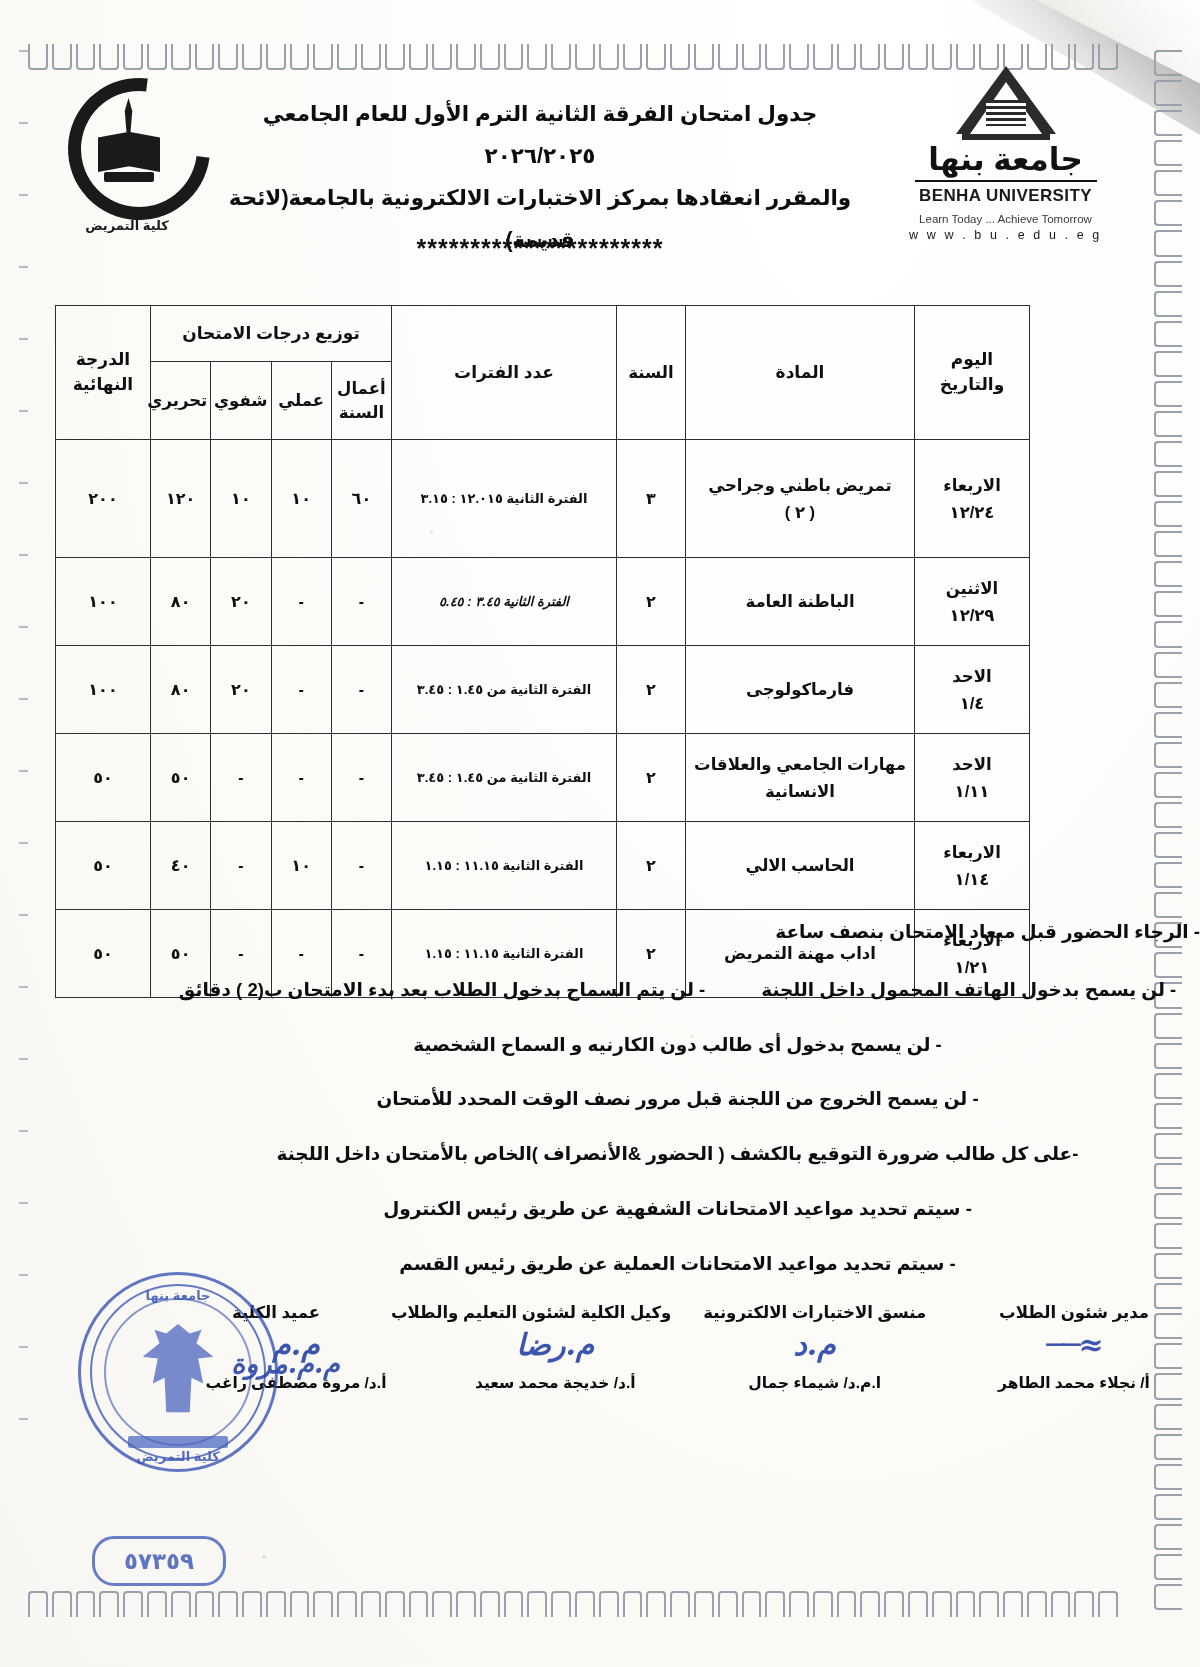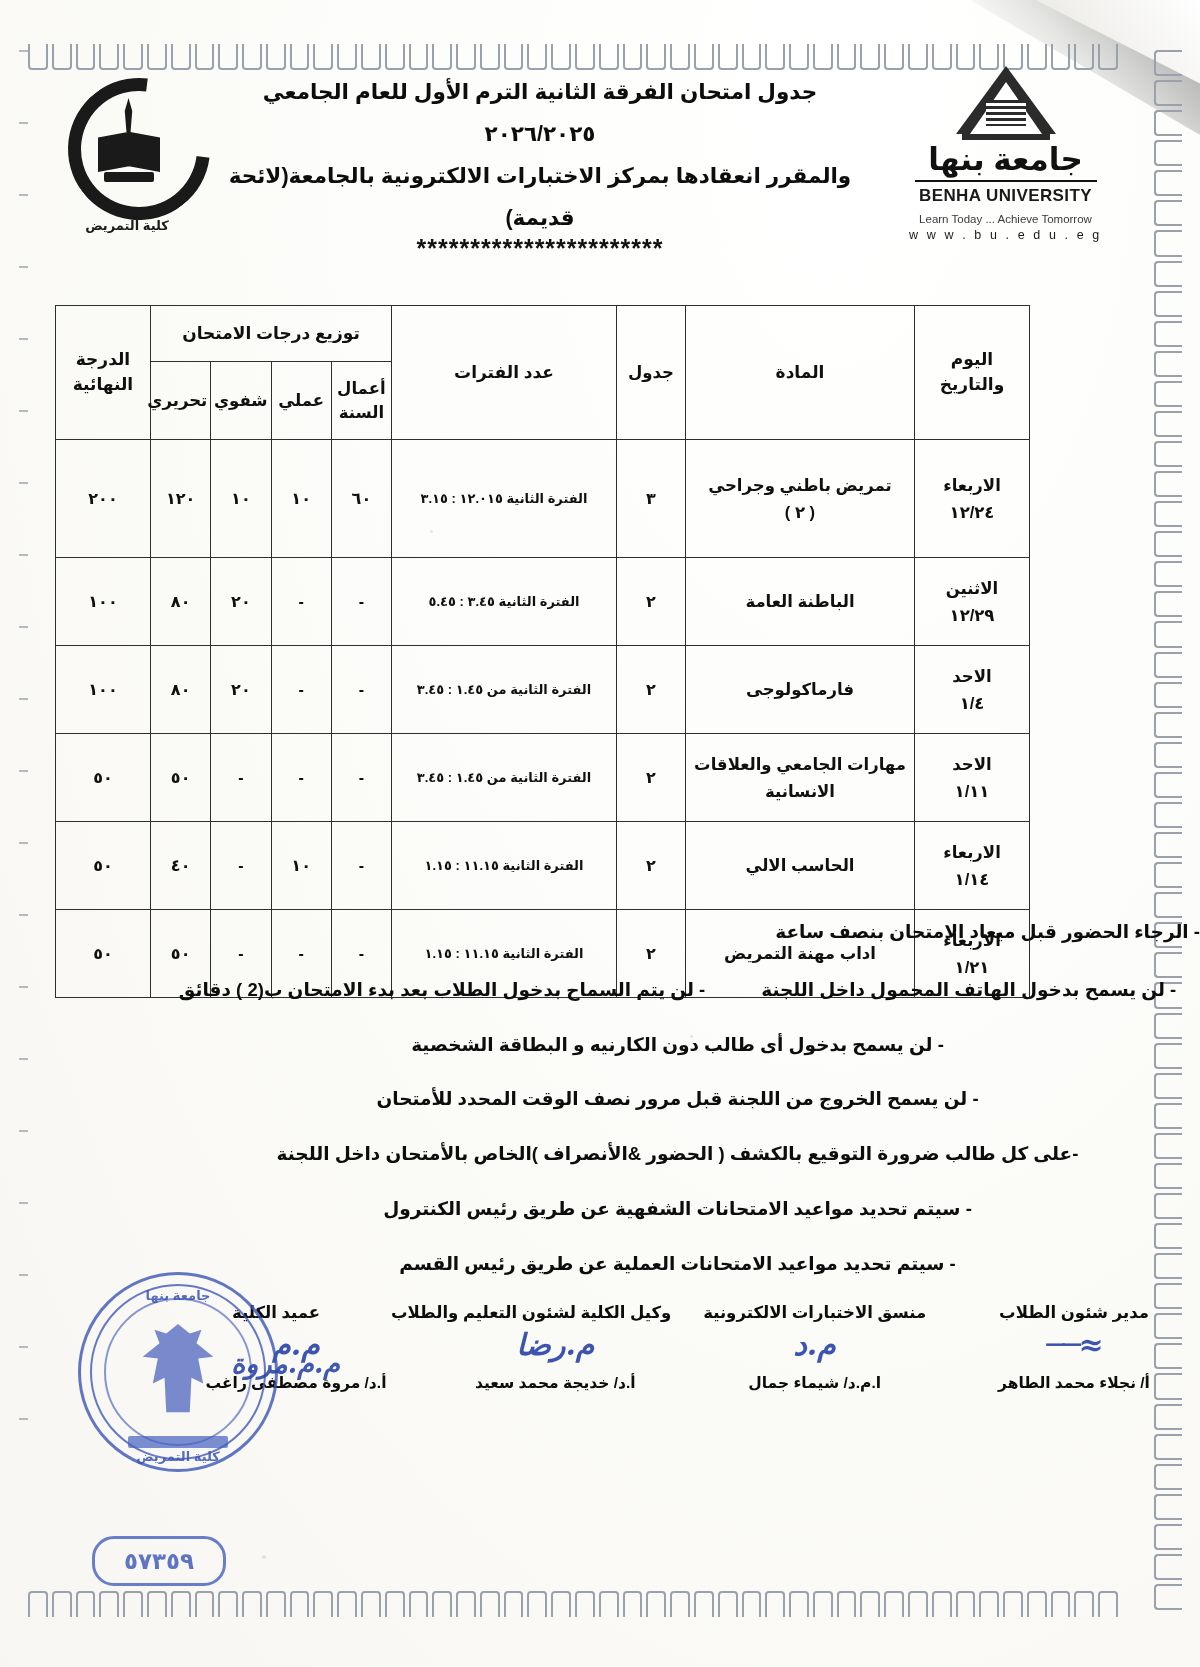--- a/index.html
+++ b/index.html
@@ -84,21 +84,21 @@
     background:repeating-linear-gradient(to bottom,#2b2b2b 0 3px,#fff 3px 6px);
   }
   .benha-mark .base{position:absolute;left:6px;bottom:0;width:88px;height:6px;background:#2b2b2b;}
   .benha-ar{font-size:31px;font-weight:bold;color:#111;letter-spacing:1px;line-height:1;}
   .benha-rule{width:182px;height:2px;background:#111;margin:5px auto 4px;}
   .benha-en{font-size:17px;font-weight:bold;color:#1a1a1a;letter-spacing:.4px;}
   .benha-slogan{font-size:11.5px;color:#3a3a3a;margin-top:7px;}
   .benha-url{font-size:12.5px;color:#1a1a1a;letter-spacing:2.6px;margin-top:3px;}
 
   .title-block{
-    position:absolute;left:205px;top:6px;width:670px;text-align:center;
+    position:absolute;left:205px;top:28px;width:670px;text-align:center;
     color:#0d0d0d;
   }
   .title-line{font-size:21.5px;font-weight:bold;line-height:1.95;letter-spacing:0;}
   .stars{
     position:absolute;left:205px;top:168px;width:670px;text-align:center;
     font-size:25px;font-weight:bold;letter-spacing:1px;color:#111;
   }
 
   
   .tbl-wrap{position:absolute;top:305px;right:170px;width:975px;}
@@ -118,21 +118,21 @@
   td.c-day{font-size:16.5px;line-height:1.6;}
   td.c-sub{font-size:16.5px;line-height:1.6;}
   td.c-time{font-size:16px;}
   td.c-per{font-size:13px;font-weight:bold;}
   td.c-num{font-size:16px;}
   td.c-total{font-size:16px;}
   tr.row{height:88px;}
   tr.row-tall{height:118px;}
   .cell-stack span{display:block;}
   .marks-top{vertical-align:top;padding-top:6px;}
-  .per-low{vertical-align:bottom;padding-bottom:14px;font-size:11.5px;}
+  .per-low{vertical-align:bottom;padding-bottom:14px;font-size:11.5px;font-style:italic;}
 
   
   .notes{position:absolute;top:918px;right:0;width:1045px;text-align:center;}
   .note{
     font-size:18.5px;font-weight:bold;color:#0d0d0d;
     line-height:1.5;margin:0 0 27px 0;white-space:nowrap;
   }
   .note.first{text-align:right;padding-right:0;margin-bottom:30px;}
   .note-split{display:flex;justify-content:center;gap:56px;white-space:nowrap;}
 
@@ -388,21 +388,21 @@
     </div>
     <div class="stars">***********************</div>
   </div>
 
   <div class="tbl-wrap">
     <table class="sched">
       <thead>
         <tr style="height:56px">
           <th class="h-day" rowspan="2">اليوم والتاريخ</th>
           <th class="h-sub" rowspan="2">المادة</th>
-          <th class="h-time" rowspan="2">جدول</th>
+          <th class="h-time" rowspan="2">السنة</th>
           <th class="h-per" rowspan="2">عدد الفترات</th>
           <th class="h-grp" colspan="4">توزيع درجات الامتحان</th>
           <th class="h-total" rowspan="2">الدرجة النهائية</th>
         </tr>
         <tr style="height:78px">
           <th class="h-year">أعمال السنة</th>
           <th class="h-prac">عملي</th>
           <th class="h-oral">شفوي</th>
           <th class="h-writ">تحريري</th>
         </tr>
@@ -509,21 +509,21 @@
         </tbody>
     </table>
   </div>
 
   <div class="notes">
     <div class="note first">- الرجاء الحضور قبل ميعاد الامتحان بنصف ساعة</div>
     <div class="note note-split">
       <span>- لن يسمح بدخول الهاتف المحمول داخل اللجنة</span>
       <span>- لن يتم السماح بدخول الطلاب بعد بدء الامتحان ب(2 ) دقائق</span>
     </div>
-    <div class="note">- لن يسمح بدخول أى طالب دون الكارنيه و البطاقة الشخصية</div>
+    <div class="note">- لن يسمح بدخول أى طالب دون الكارنيه و السماح الشخصية</div>
     <div class="note">- لن يسمح الخروج من اللجنة قبل مرور نصف الوقت المحدد للأمتحان</div>
     <div class="note">-على كل طالب ضرورة التوقيع بالكشف ( الحضور &amp;الأنصراف )الخاص بالأمتحان داخل اللجنة</div>
     <div class="note">- سيتم تحديد مواعيد الامتحانات الشفهية عن طريق رئيس الكنترول</div>
     <div class="note">- سيتم تحديد مواعيد الامتحانات العملية عن طريق رئيس القسم</div>
   </div>
 
   <div class="sig-row" id="sigrow">
       <div class="sig s1">
         <div class="title">مدير شئون الطلاب</div>
         <div class="ink">≈──</div>

